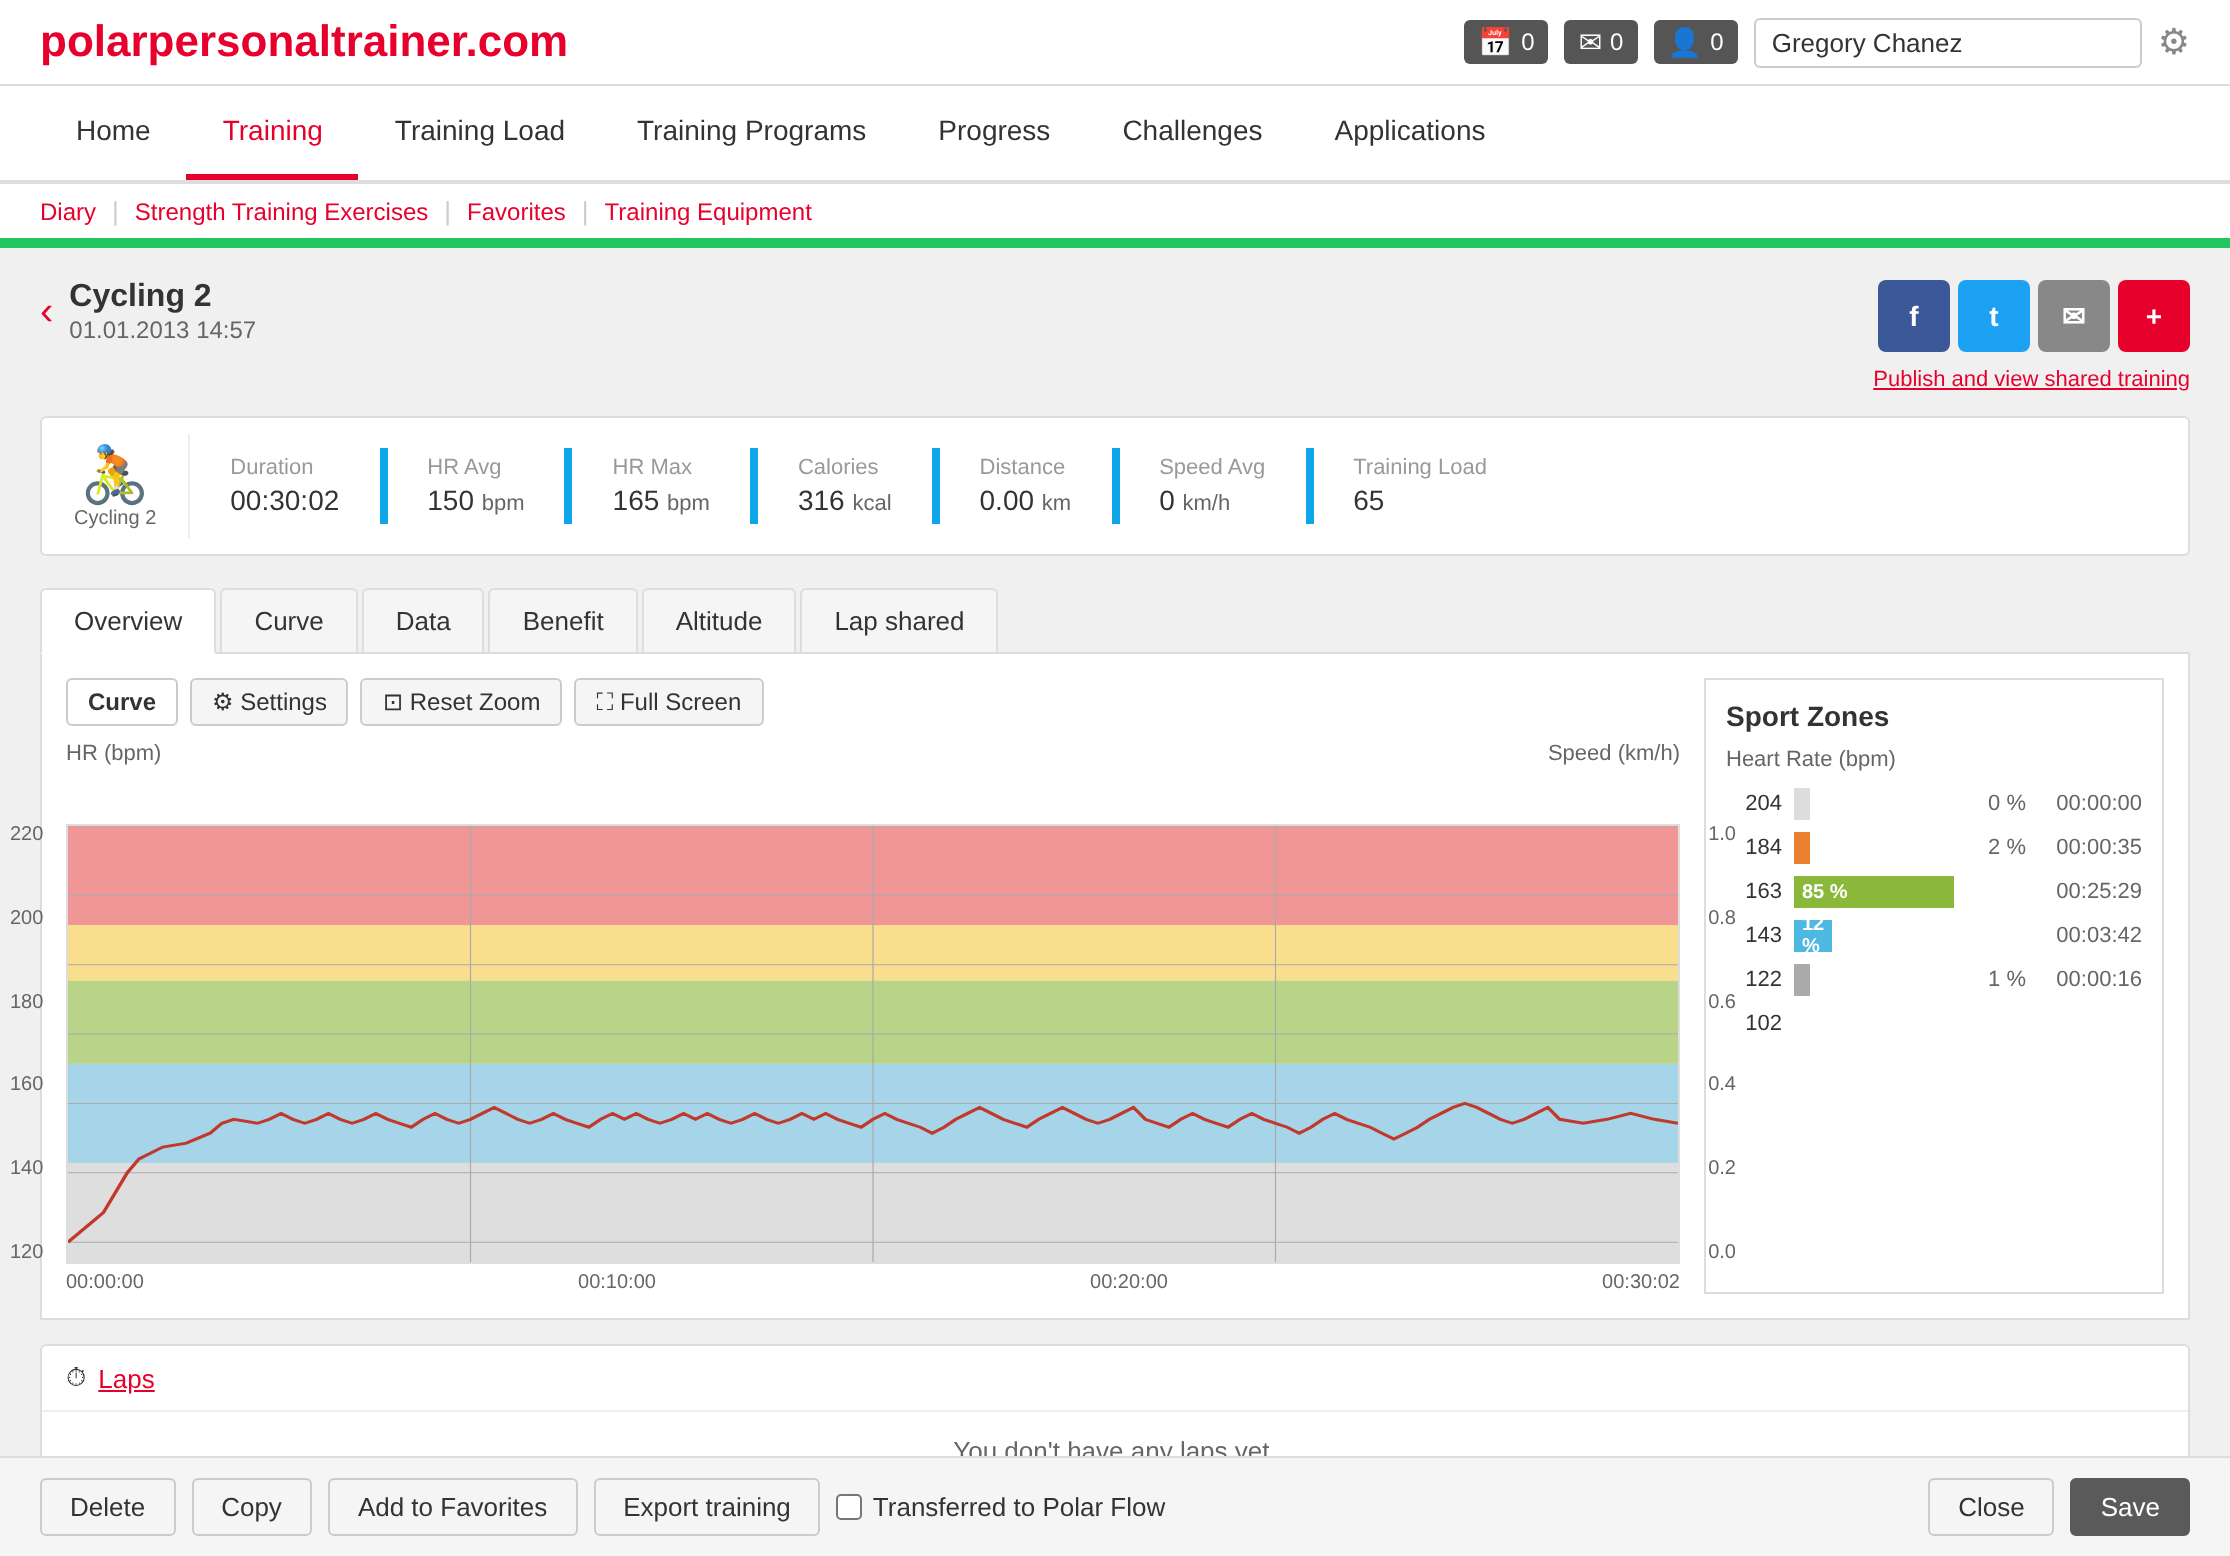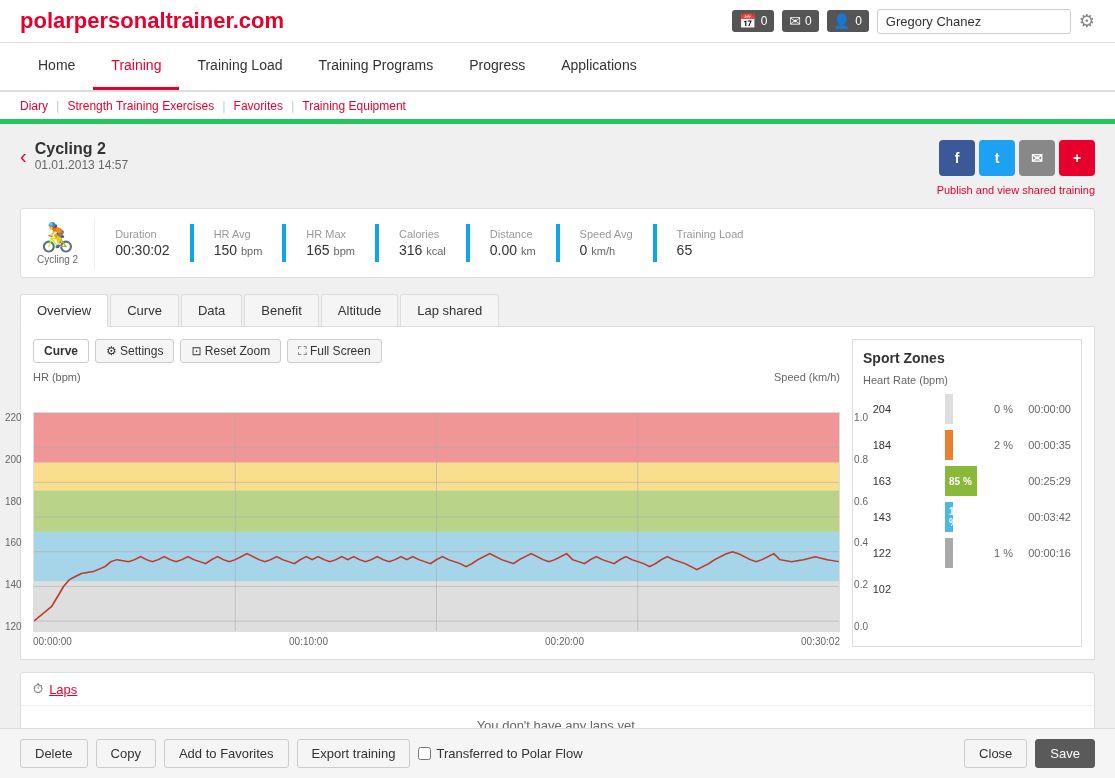--- a/index.html
+++ b/index.html
@@ -69,21 +69,21 @@
     .share-icons { display: flex; gap: 4px; }
     .share-btn {
       width: 36px; height: 36px; border: none; border-radius: 4px;
       cursor: pointer; font-weight: bold; font-size: 14px; color: #fff;
       display: flex; align-items: center; justify-content: center;
     }
     .fb { background: #3b5998; }
     .tw { background: #1da1f2; }
     .em { background: #888; }
     .pl { background: #e8002d; }
-    .share-link { font-size: 11px; color: #e8002d; cursor: pointer; margin-top: 4px; }
+    .share-link { font-size: 11px; color: #e8002d; text-decoration: underline; cursor: pointer; margin-top: 4px; }
 
     
     .stats-bar {
       background: #fff;
       border: 1px solid #ddd;
       border-radius: 3px;
       display: flex; align-items: center;
       padding: 8px 0; margin-bottom: 16px;
     }
     .stat-icon { padding: 4px 16px; border-right: 1px solid #eee; text-align: center; }
@@ -129,21 +129,21 @@
       width: 230px; flex-shrink: 0;
       background: #fff; border: 1px solid #ddd; padding: 10px;
     }
     .sport-zones-title { font-size: 14px; font-weight: bold; margin-bottom: 8px; }
     .zones-subtitle { font-size: 11px; color: #666; margin-bottom: 8px; }
     .zone-row {
       display: flex; align-items: center; gap: 6px;
       margin-bottom: 6px; font-size: 11px;
     }
     .zone-bpm { width: 28px; color: #333; text-align: right; }
-    .zone-bar-container { flex: 1; height: 30px; position: relative; margin-left: 48px; }
+    .zone-bar-container { flex: 1; height: 16px; position: relative; }
     .zone-bar { height: 100%; display: flex; align-items: center; padding: 0 4px; font-size: 10px; color: #fff; font-weight: bold; }
     .zone-pct { width: 30px; text-align: right; color: #666; font-size: 11px; }
     .zone-time { width: 52px; text-align: right; color: #666; font-size: 11px; }
 
     
     .laps-section { margin-top: 12px; background: #fff; border: 1px solid #ddd; border-radius: 3px; }
     .laps-header { padding: 8px 12px; border-bottom: 1px solid #eee; display: flex; align-items: center; gap: 6px; }
     .laps-title { font-size: 13px; color: #e8002d; text-decoration: underline; cursor: pointer; }
     .laps-body { padding: 12px; text-align: center; color: #666; font-size: 13px; }
     .add-lap-row { padding: 8px 12px; text-align: right; border-top: 1px solid #eee; }
@@ -196,20 +196,21 @@
       <span class="settings-icon">⚙</span>
     </div>
   </div>
 
   <nav class="main-nav">
     <a href="#">Home</a>
     <a href="#" class="active">Training</a>
     <a href="#">Training Load</a>
     <a href="#">Training Programs</a>
     <a href="#">Progress</a>
+    <a href="#">Challenges</a>
     <a href="#">Applications</a>
   </nav>
 
   <div class="sub-nav">
     <a href="#">Diary</a>
     <span>|</span>
     <a href="#">Strength Training Exercises</a>
     <span>|</span>
     <a href="#">Favorites</a>
     <span>|</span>

